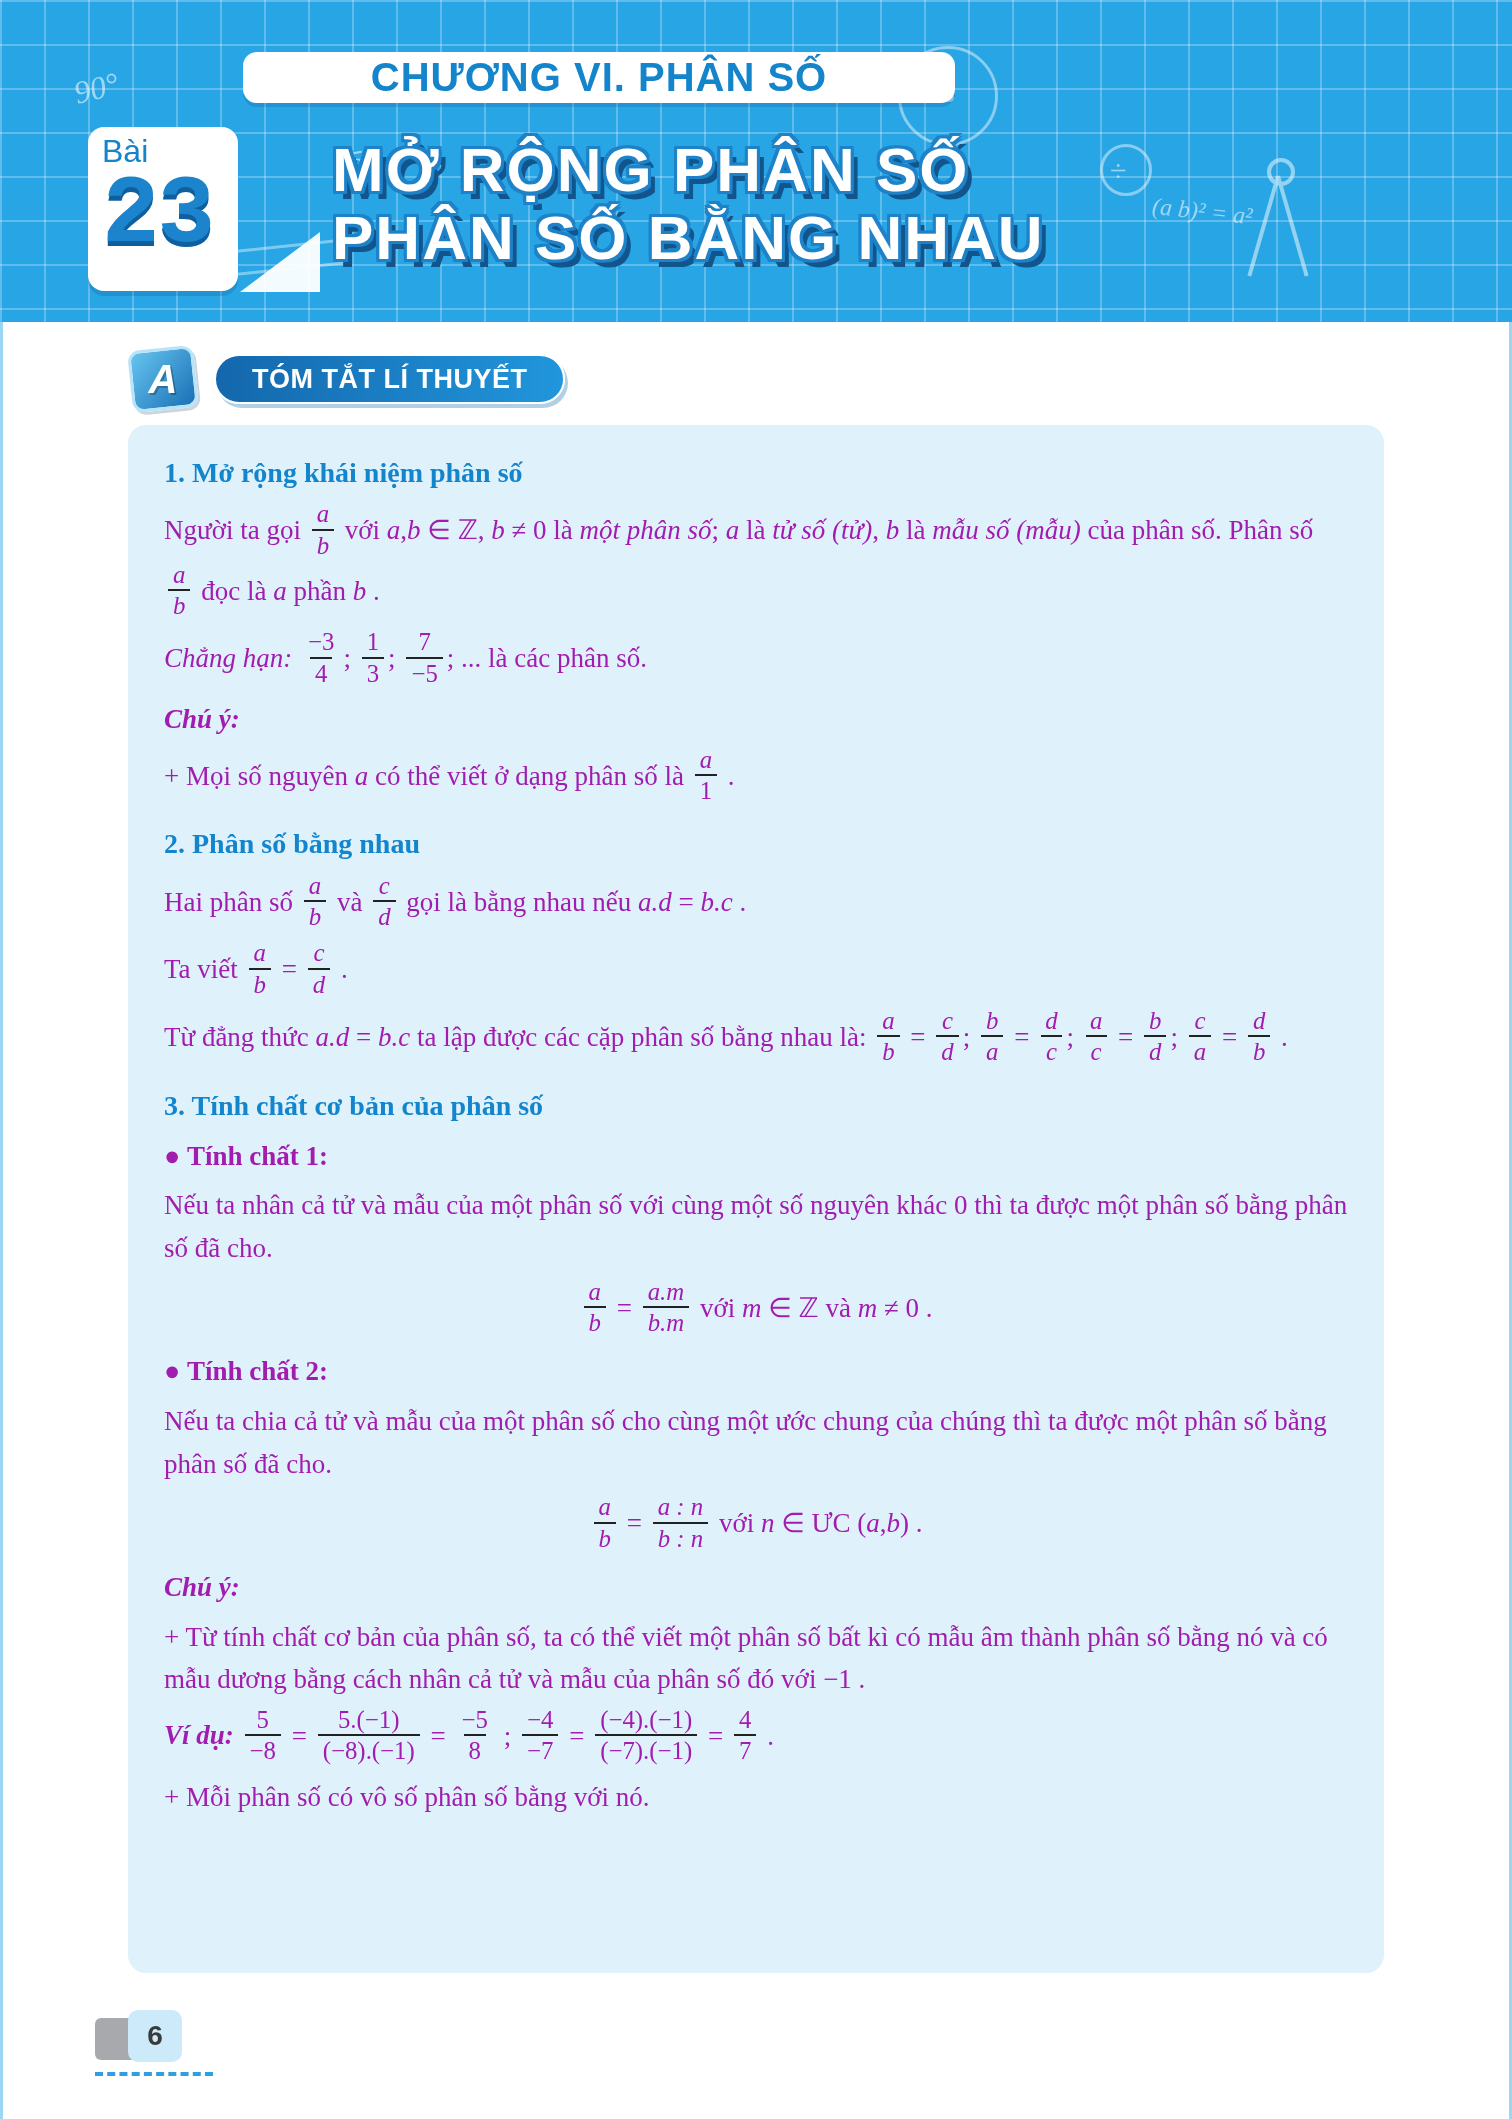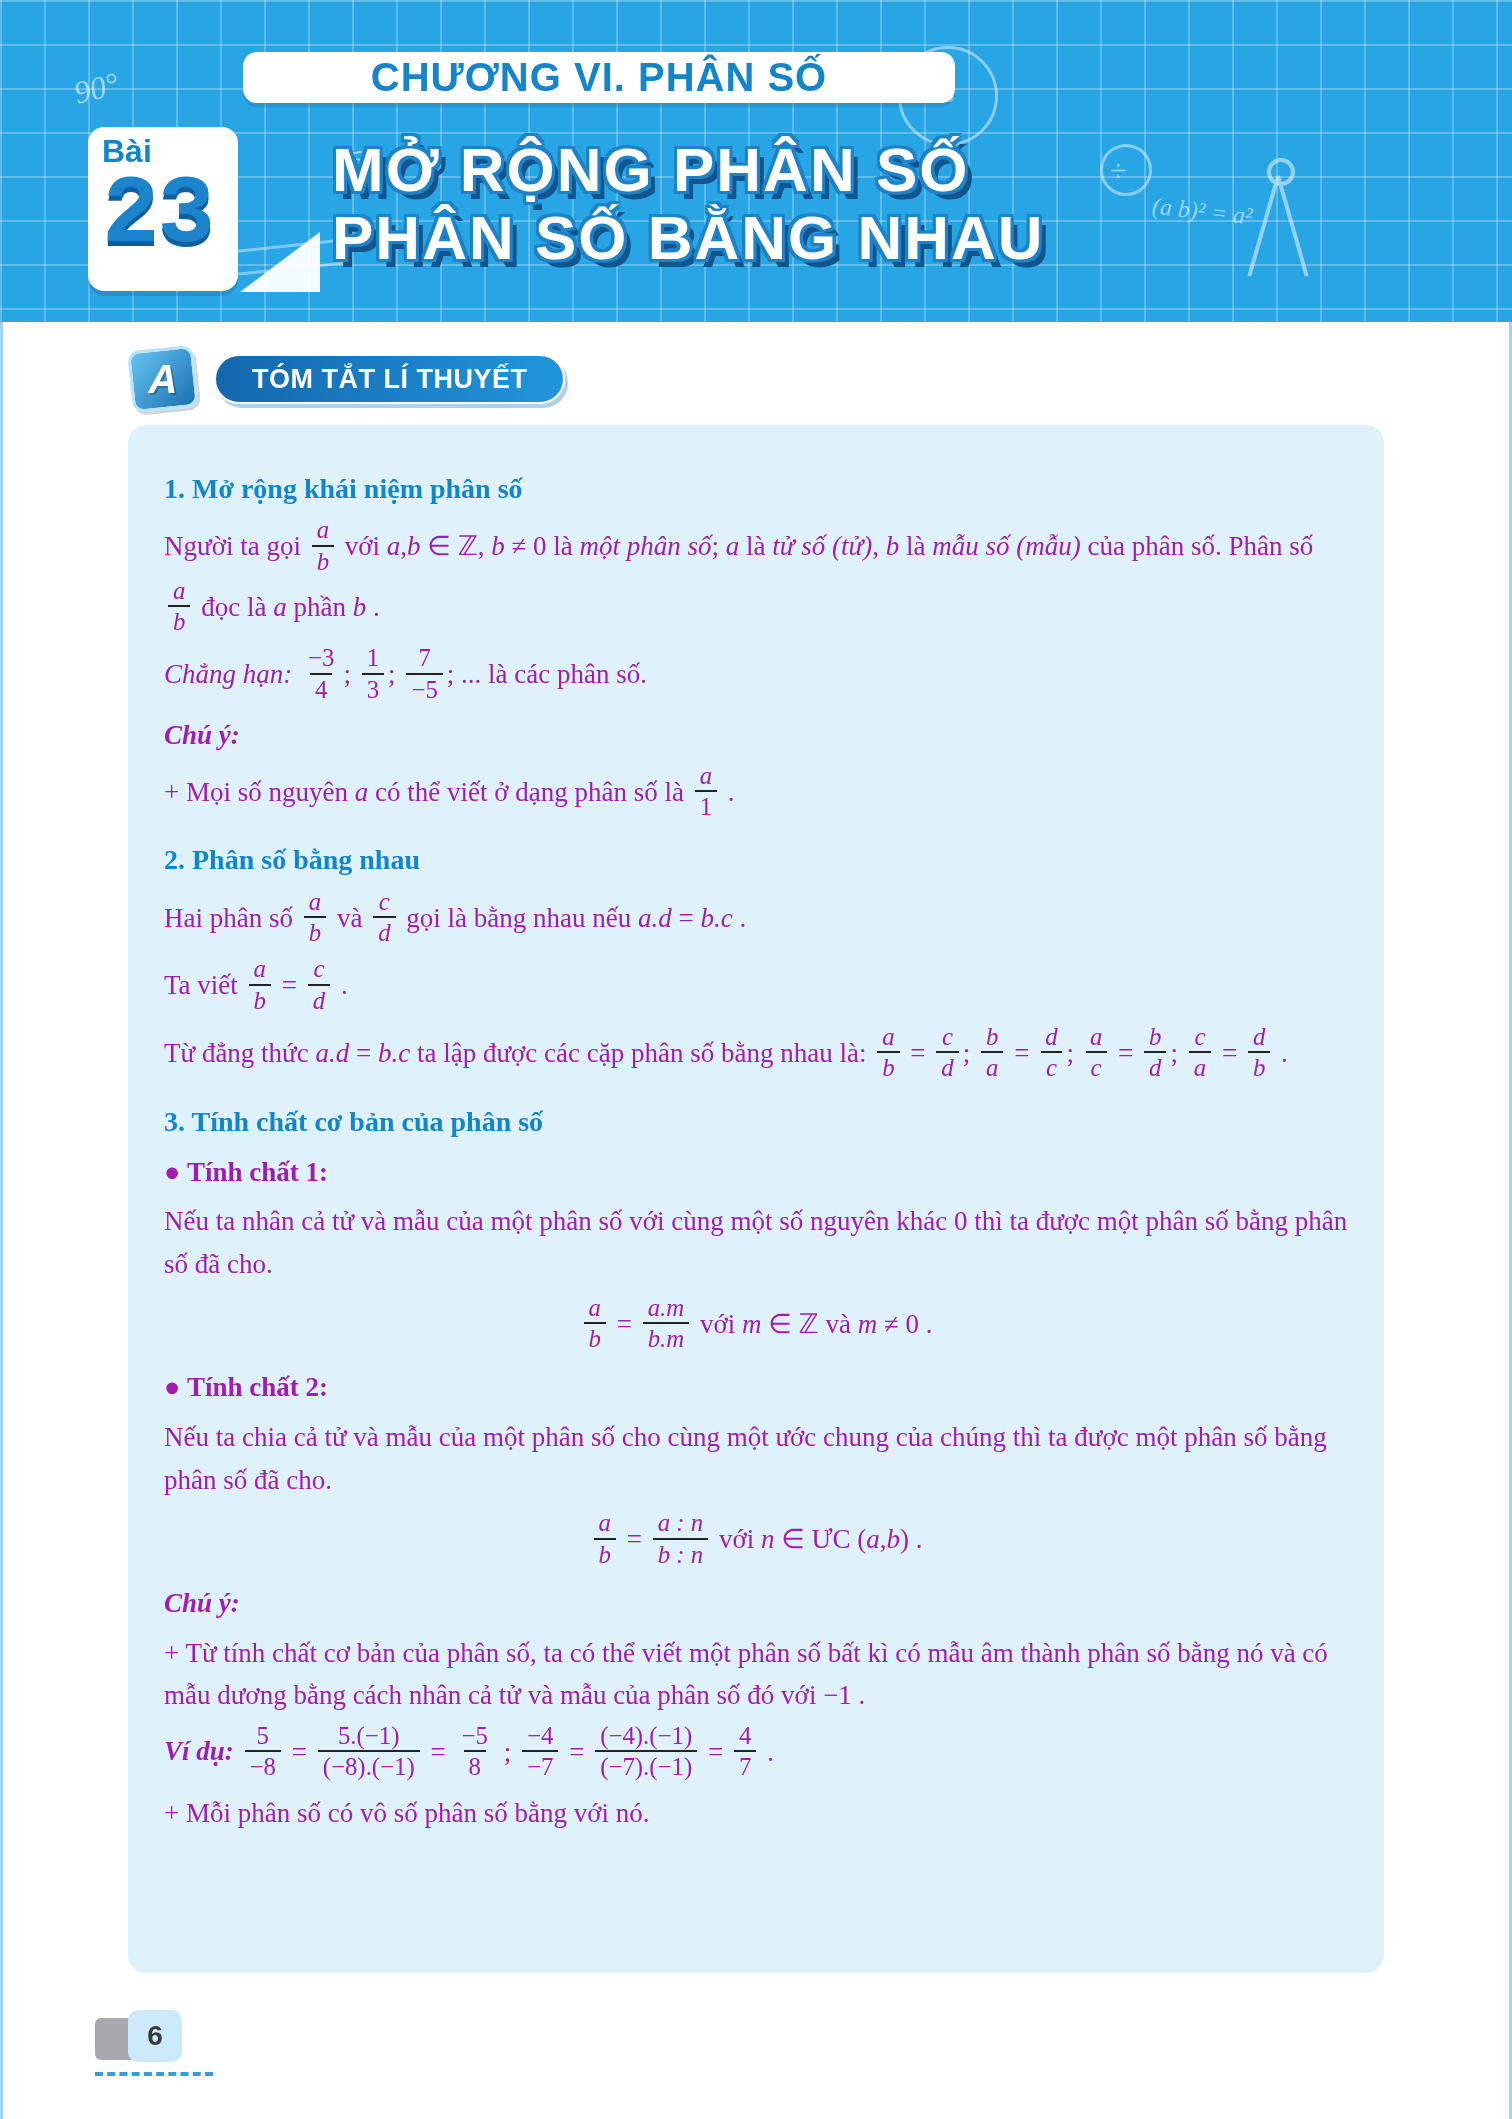--- a/index.html
+++ b/index.html
@@ -35,21 +35,21 @@
   .compass::before { content:""; position:absolute; left:49px; top:0; width:20px; height:20px; border:4px solid #fff; border-radius:50%; }
 
   .chapter-box { position:absolute; left:243px; top:52px; width:712px; height:51px; background:#fff;
     border-radius:14px; display:flex; align-items:center; justify-content:center;
     box-shadow:0 4px 0 rgba(10,70,120,0.18); }
   .chapter-box span { font-family:"Liberation Sans",sans-serif; font-weight:bold; font-size:40px;
     color:#1484cb; letter-spacing:1px; }
 
   .lesson-badge { position:absolute; left:88px; top:127px; width:150px; height:164px; background:#fff;
     border-radius:16px; box-shadow:0 5px 0 rgba(10,70,120,0.2); padding:6px 14px; }
-  .lesson-label { display:block; font-family:"Liberation Sans",sans-serif; font-weight:bold;
+  .lesson-label { display:block; font-family:"Liberation Sans",sans-serif; font-weight:normal;
     font-size:32px; color:#1484cb; }
   .lesson-number { display:block; font-family:Liberation Mono, monospace; font-weight:bold;
     font-size:96px; line-height:0.95; color:#1b84cc; text-shadow:0 5px 0 #0f5f9e; letter-spacing:-2px; }
   .badge-swoosh { position:absolute; left:240px; top:232px; width:80px; height:60px; background:#fff;
     clip-path:polygon(0 100%, 100% 0, 100% 100%); opacity:0.95; }
 
   .lesson-title { position:absolute; left:332px; top:136px; font-family:"Liberation Sans",sans-serif; }
   .lesson-title .line { display:block; font-weight:bold; font-size:62px; line-height:1.1; color:#fff; letter-spacing:2px;
     text-shadow:-3px -3px 0 #1e82c8, 3px -3px 0 #1e82c8, -3px 3px 0 #1e82c8, 3px 3px 0 #1e82c8,
                 -3px 0 0 #1e82c8, 3px 0 0 #1e82c8, 0 -3px 0 #1e82c8, 0 3px 0 #1e82c8, 7px 8px 0 #12558d; }
@@ -66,21 +66,21 @@
     background:linear-gradient(90deg,#1467ac,#2196dc); border:2px solid #fff;
     box-shadow:3px 4px 0 rgba(31,119,180,0.35); color:#fff;
     font-family:"Liberation Sans",sans-serif; font-weight:bold; font-size:27px;
     padding:0 36px; border-radius:28px; letter-spacing:0.5px; }
 
   
   .content { position:absolute; left:128px; top:425px; width:1256px; height:1548px;
     background:#dff1fb; border-radius:18px; padding:26px 36px; overflow:hidden; z-index:1; }
   .blk { font-size:27px; line-height:1.58; margin:7px 0; color:#a21caf; }
   .blk.h { color:#1385cd; font-weight:bold; font-size:28px; margin:14px 0 6px; }
-  .blk.h:first-child { margin-top:16px; }
+  .blk.h:first-child { margin-top:0; }
   .blk.c { text-align:center; margin:10px 0; }
   .blk i { font-style:italic; }
   .blk b { font-weight:bold;margin-top:44px; }
   .blk .it { font-style:italic; }
   .frac { display:inline-flex; flex-direction:column; align-items:center; vertical-align:middle;
     margin:0 4px; font-size:0.92em; line-height:1.18; transform:translateY(-3px); }
   .frac .num { padding:0 5px; }
   .frac .den { padding:0 5px; border-top:2px solid #222; }
   .frac .vr { font-style:italic; }
 

